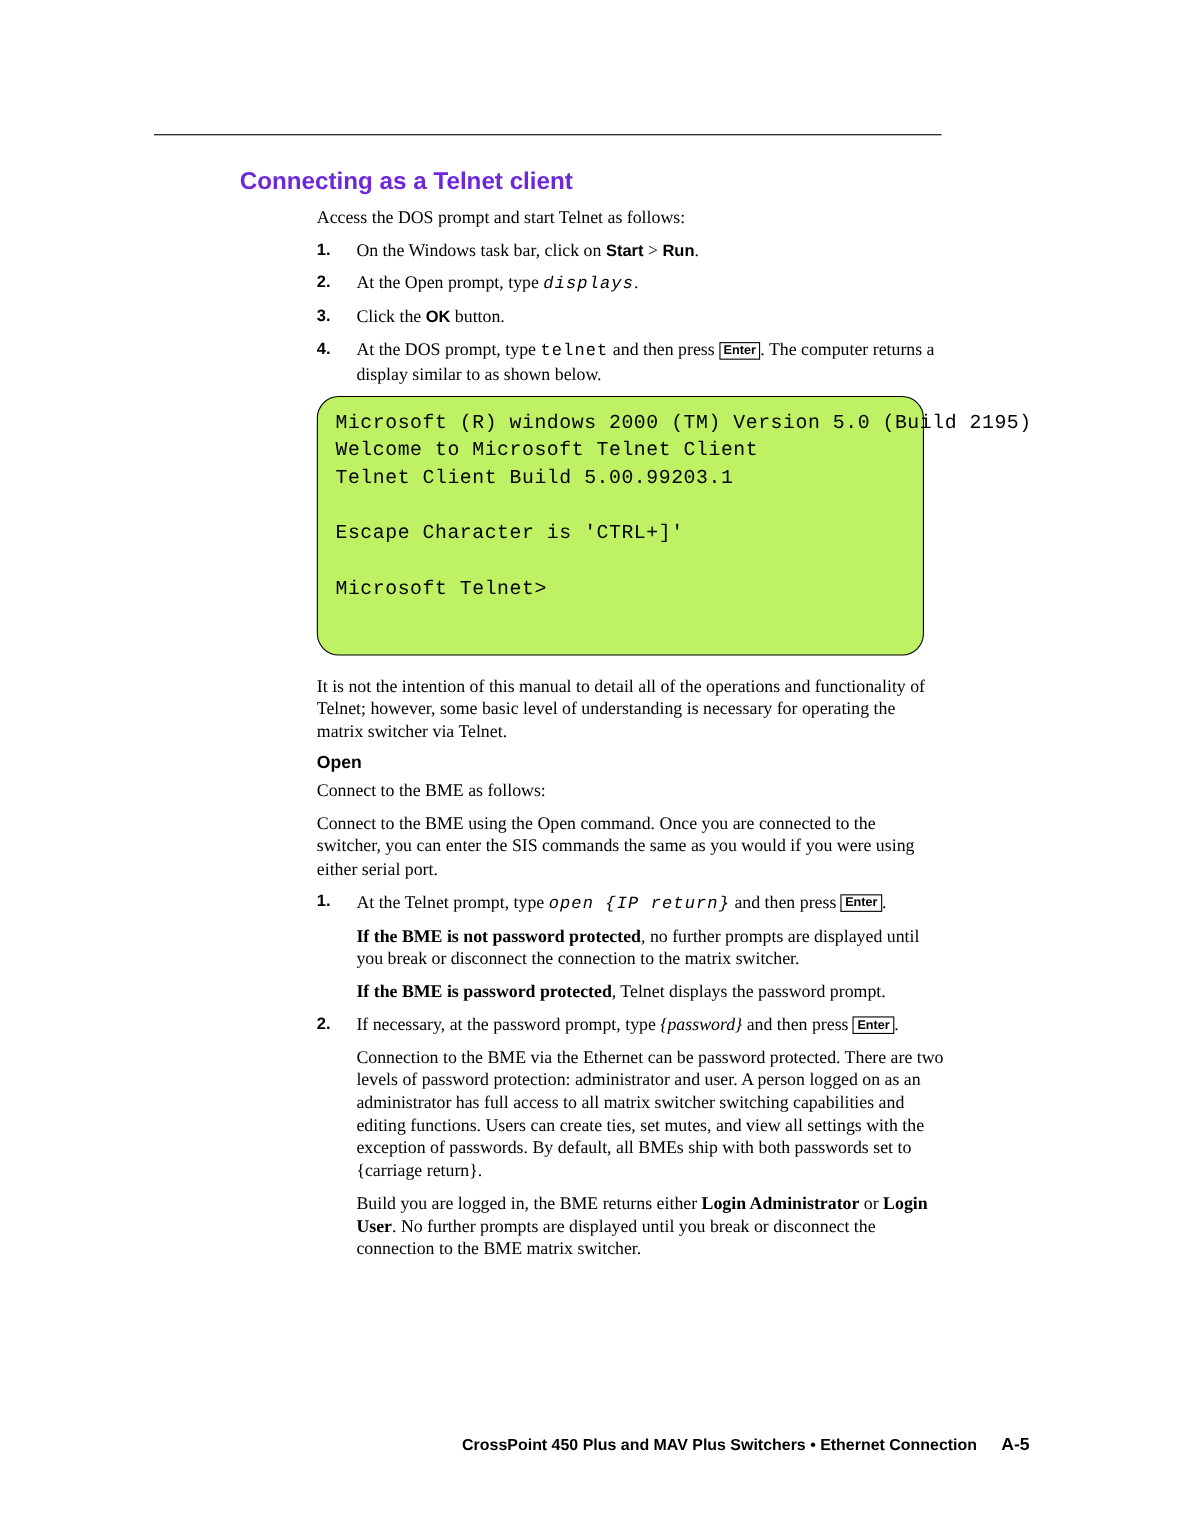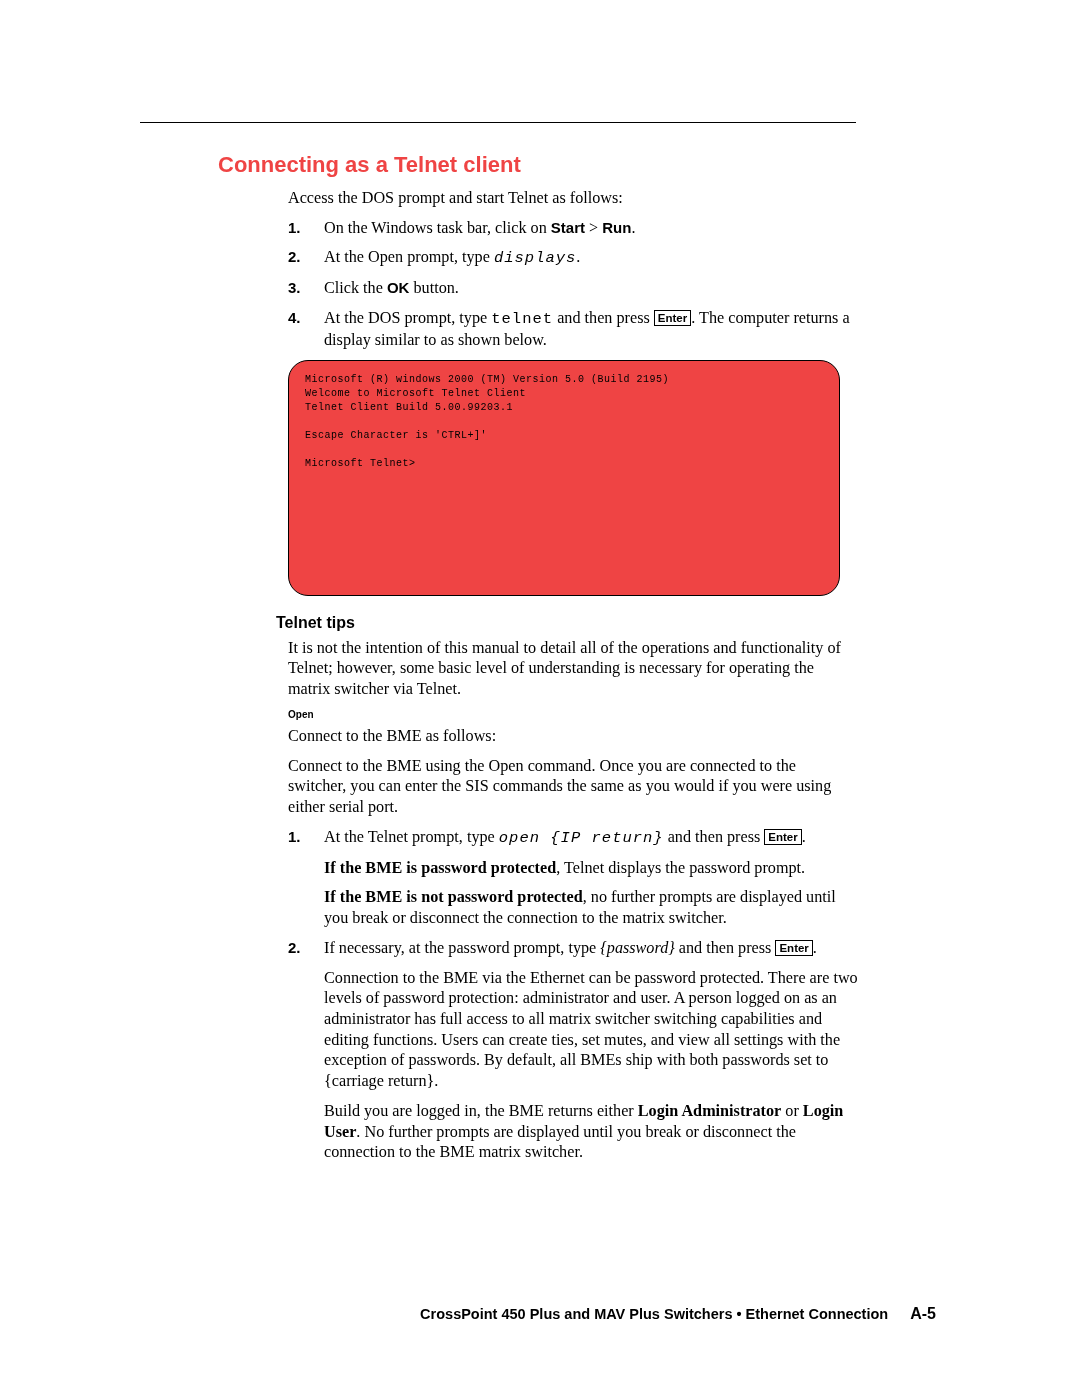--- a/index.html
+++ b/index.html
@@ -1,33 +1,33 @@
 <!DOCTYPE html>
 <html><head>
 <meta charset="utf-8">
 <style>
   * { box-sizing: border-box; margin: 0; padding: 0; }
   html, body { width: 1080px; height: 1397px; background: #fff; font-family: "Palatino Linotype", "Book Antiqua", Palatino, serif; color: #000; }
   .page { position: relative; width: 1080px; height: 1397px; }
   .hr-top { position: absolute; top: 122px; left: 140px; width: 716px; height: 0; border-top: 1px solid #000; }
   .content { position: absolute; top: 152px; left: 218px; width: 640px; }
-  h2.section-title { font-family: Arial, Helvetica, sans-serif; font-weight: 700; font-size: 22px; color: #ef4444; margin-bottom: 10px; letter-spacing: 0; }
+  h2.section-title { font-family: Arial, Helvetica, sans-serif; font-weight: 700; font-size: 22px; color: #6d28d9; margin-bottom: 10px; letter-spacing: 0; }
   .body-indent { margin-left: 70px; }
   p { font-size: 16.2px; line-height: 1.28; margin-bottom: 9px; }
   .list-row { display: flex; font-size: 16.2px; line-height: 1.28; margin-bottom: 9px; }
   .list-num { width: 36px; flex: 0 0 36px; font-weight: 700; font-family: Arial, Helvetica, sans-serif; font-size: 15px; }
   .list-body { flex: 1; }
   .list-sub { margin-left: 36px; font-size: 16.2px; line-height: 1.28; margin-bottom: 9px; }
   .bold-sans { font-family: Arial, Helvetica, sans-serif; font-weight: 700; font-size: 15px; }
   .mono { font-family: "Courier New", Courier, monospace; font-size: 15.5px; letter-spacing: 1px; }
   .mono-italic { font-family: "Courier New", Courier, monospace; font-style: italic; font-size: 15.5px; letter-spacing: 1px; }
   .key { display: inline-block; border: 1.4px solid #000; font-family: Arial, Helvetica, sans-serif; font-weight: 700; font-size: 11.5px; padding: 0 3px; line-height: 14px; vertical-align: 1px; }
-  .console-box { width: 552px; height: 236px; margin-left: 0; margin-top: 4px; margin-bottom: 18px; background: #ef4444; border: 1.2px solid #000; border-radius: 20px; padding: 12px 16px; font-family: "Courier New", Courier, monospace; font-size: 10px; line-height: 1.4; letter-spacing: 0.5px; white-space: pre; }
+  .console-box { width: 552px; height: 236px; margin-left: 0; margin-top: 4px; margin-bottom: 18px; background: #bef264; border: 1.2px solid #000; border-radius: 20px; padding: 12px 16px; font-family: "Courier New", Courier, monospace; font-size: 18px; line-height: 1.4; letter-spacing: 0.5px; white-space: pre; }
   h3.sub-title { font-family: Arial, Helvetica, sans-serif; font-weight: 700; font-size: 16px; margin-left: 58px; margin-bottom: 6px; }
-  h4.mini-title { font-family: Arial, Helvetica, sans-serif; font-weight: 700; font-size: 10px; margin-bottom: 6px; }
+  h4.mini-title { font-family: Arial, Helvetica, sans-serif; font-weight: 700; font-size: 16px; margin-bottom: 6px; }
   .italic-serif { font-style: italic; }
   .strong-serif { font-weight: 700; }
   .footer { position: absolute; bottom: 74px; right: 144px; font-family: Arial, Helvetica, sans-serif; font-weight: 700; font-size: 14.5px; }
   .footer .pagecode { font-size: 16px; margin-left: 18px; }
 </style>
 </head>
 <body>
 
 <div class="page">
   <div class="hr-top"></div>
@@ -71,40 +71,39 @@
       <div class="console-box">Microsoft (R) windows 2000 (TM) Version 5.0 (Build 2195)
 Welcome to Microsoft Telnet Client
 Telnet Client Build 5.00.99203.1
 
 Escape Character is 'CTRL+]'
 
 Microsoft Telnet&gt;</div>
 
     </div>
 
-    <h3 class="sub-title">Telnet tips</h3>
     <div class="body-indent">
       <p>It is not the intention of this manual to detail all of the operations and functionality of Telnet; however, some basic level of understanding is necessary for operating the matrix switcher via Telnet.</p>
 
       <h4 class="mini-title">Open</h4>
       <p>Connect to the BME as follows:</p>
       <p>Connect to the BME using the Open command.  Once you are connected to the switcher, you can enter the SIS commands the same as you would if you were using either serial port.</p>
 
       <div class="list-row">
         <div class="list-num">1.</div>
         <div class="list-body">
           <span>At the Telnet prompt, type </span><span class="mono-italic">open {IP return}</span><span> and then press </span><span class="key">Enter</span><span>.</span>
         </div>
       </div>
 
       <p class="list-sub">
-        <span class="strong-serif">If the BME is password protected</span><span>, Telnet displays the password prompt.</span>
+        <span class="strong-serif">If the BME is not password protected</span><span>, no further prompts are displayed until you break or disconnect the connection to the matrix switcher.</span>
       </p>
       <p class="list-sub">
-        <span class="strong-serif">If the BME is not password protected</span><span>, no further prompts are displayed until you break or disconnect the connection to the matrix switcher.</span>
+        <span class="strong-serif">If the BME is password protected</span><span>, Telnet displays the password prompt.</span>
       </p>
 
       <div class="list-row">
         <div class="list-num">2.</div>
         <div class="list-body">
           <span>If necessary, at the password prompt, type </span><span class="italic-serif">{password}</span><span> and then press </span><span class="key">Enter</span><span>.</span>
         </div>
       </div>
 
       <p class="list-sub">Connection to the BME via the Ethernet can be password protected.  There are two levels of password protection: administrator and user.  A person logged on as an administrator has full access to all matrix switcher switching capabilities and editing functions.  Users can create ties, set mutes, and view all settings with the exception of passwords.  By default, all BMEs ship with both passwords set to {carriage return}.</p>

